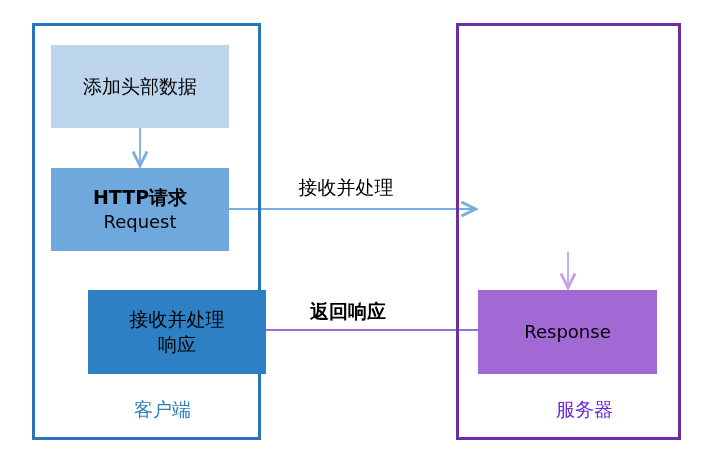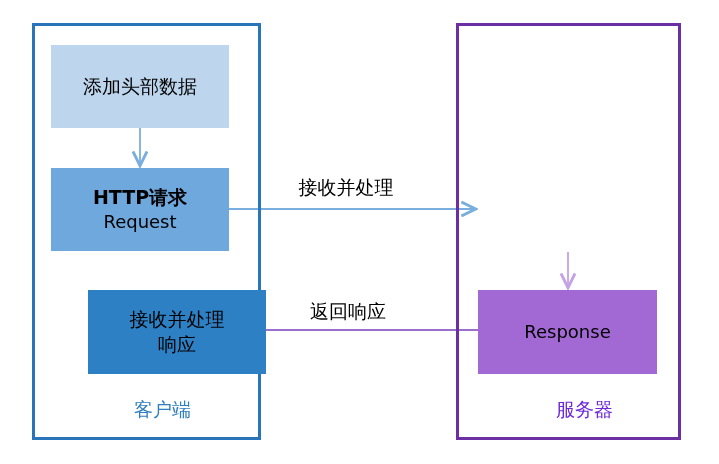--- a/index.html
+++ b/index.html
@@ -140,20 +140,21 @@
   }
   #edge-label-send {
     left: 286px;
     top: 176px;
     width: 120px;
   }
   #edge-label-return {
     left: 288px;
     top: 300px;
     width: 120px;
+    font-weight: bold;
   }
 
   svg#wires {
     position: absolute;
     left: 0;
     top: 0;
     width: 719px;
     height: 464px;
     pointer-events: none;
   }

